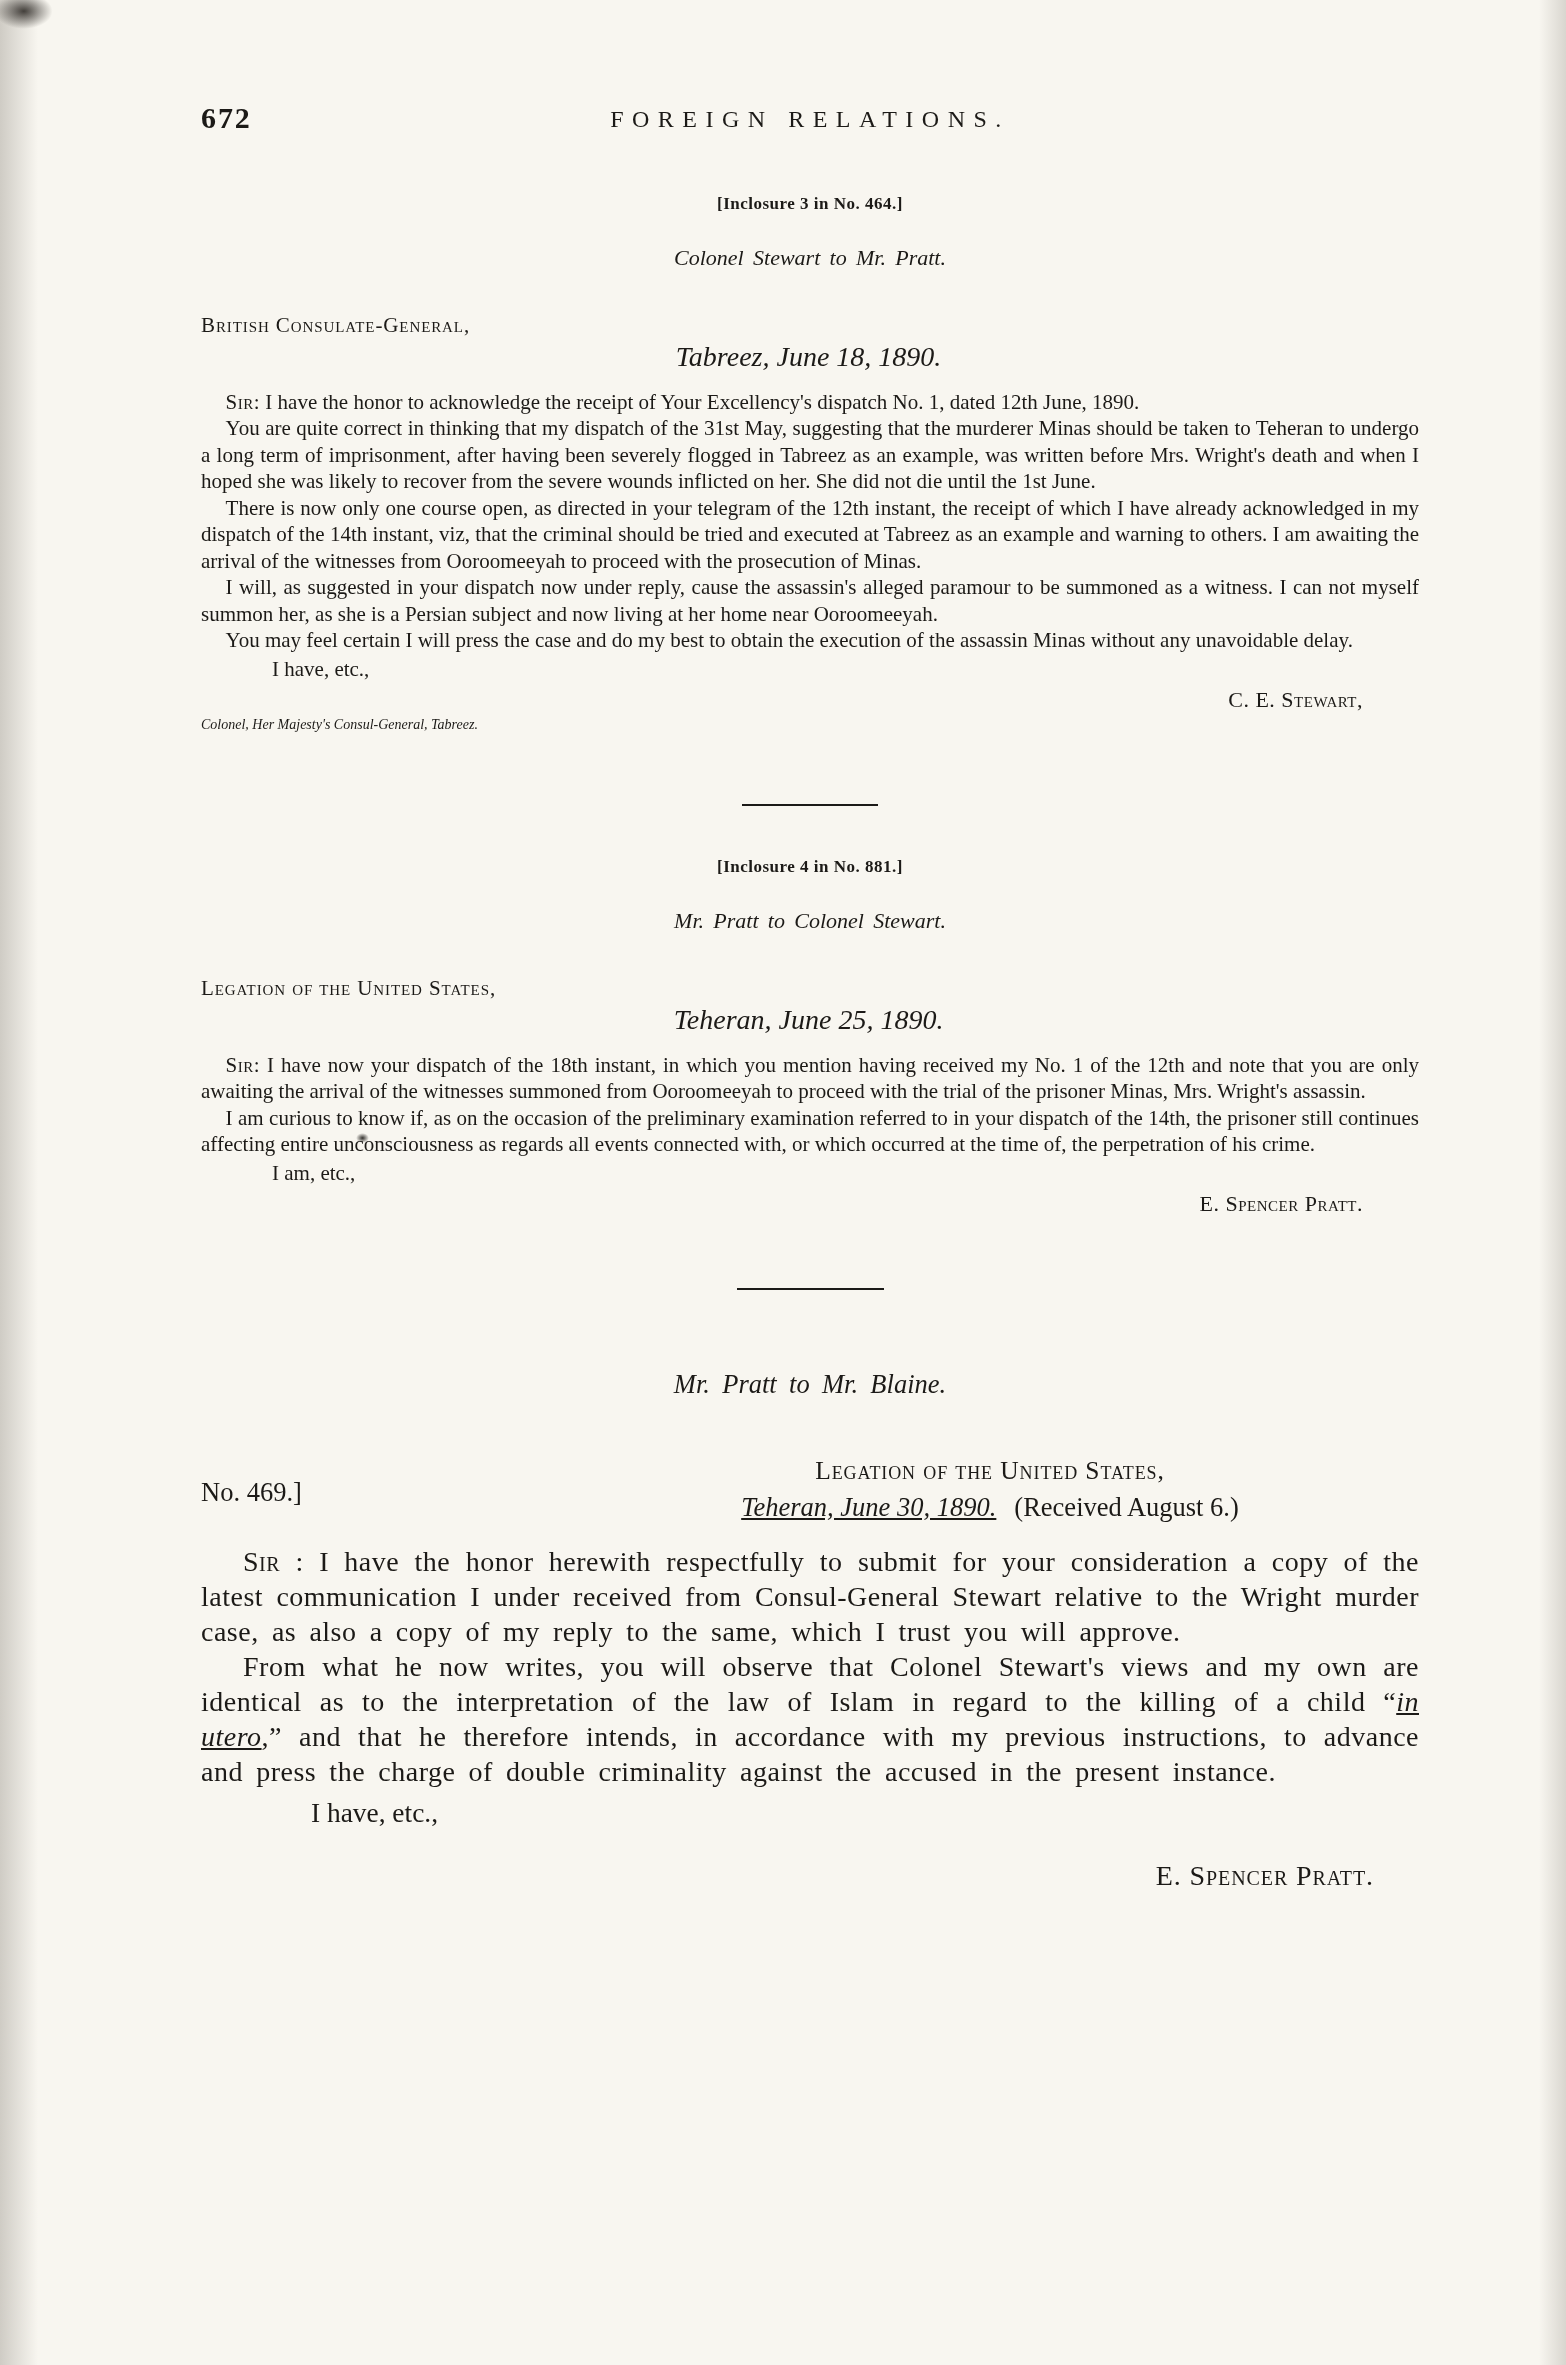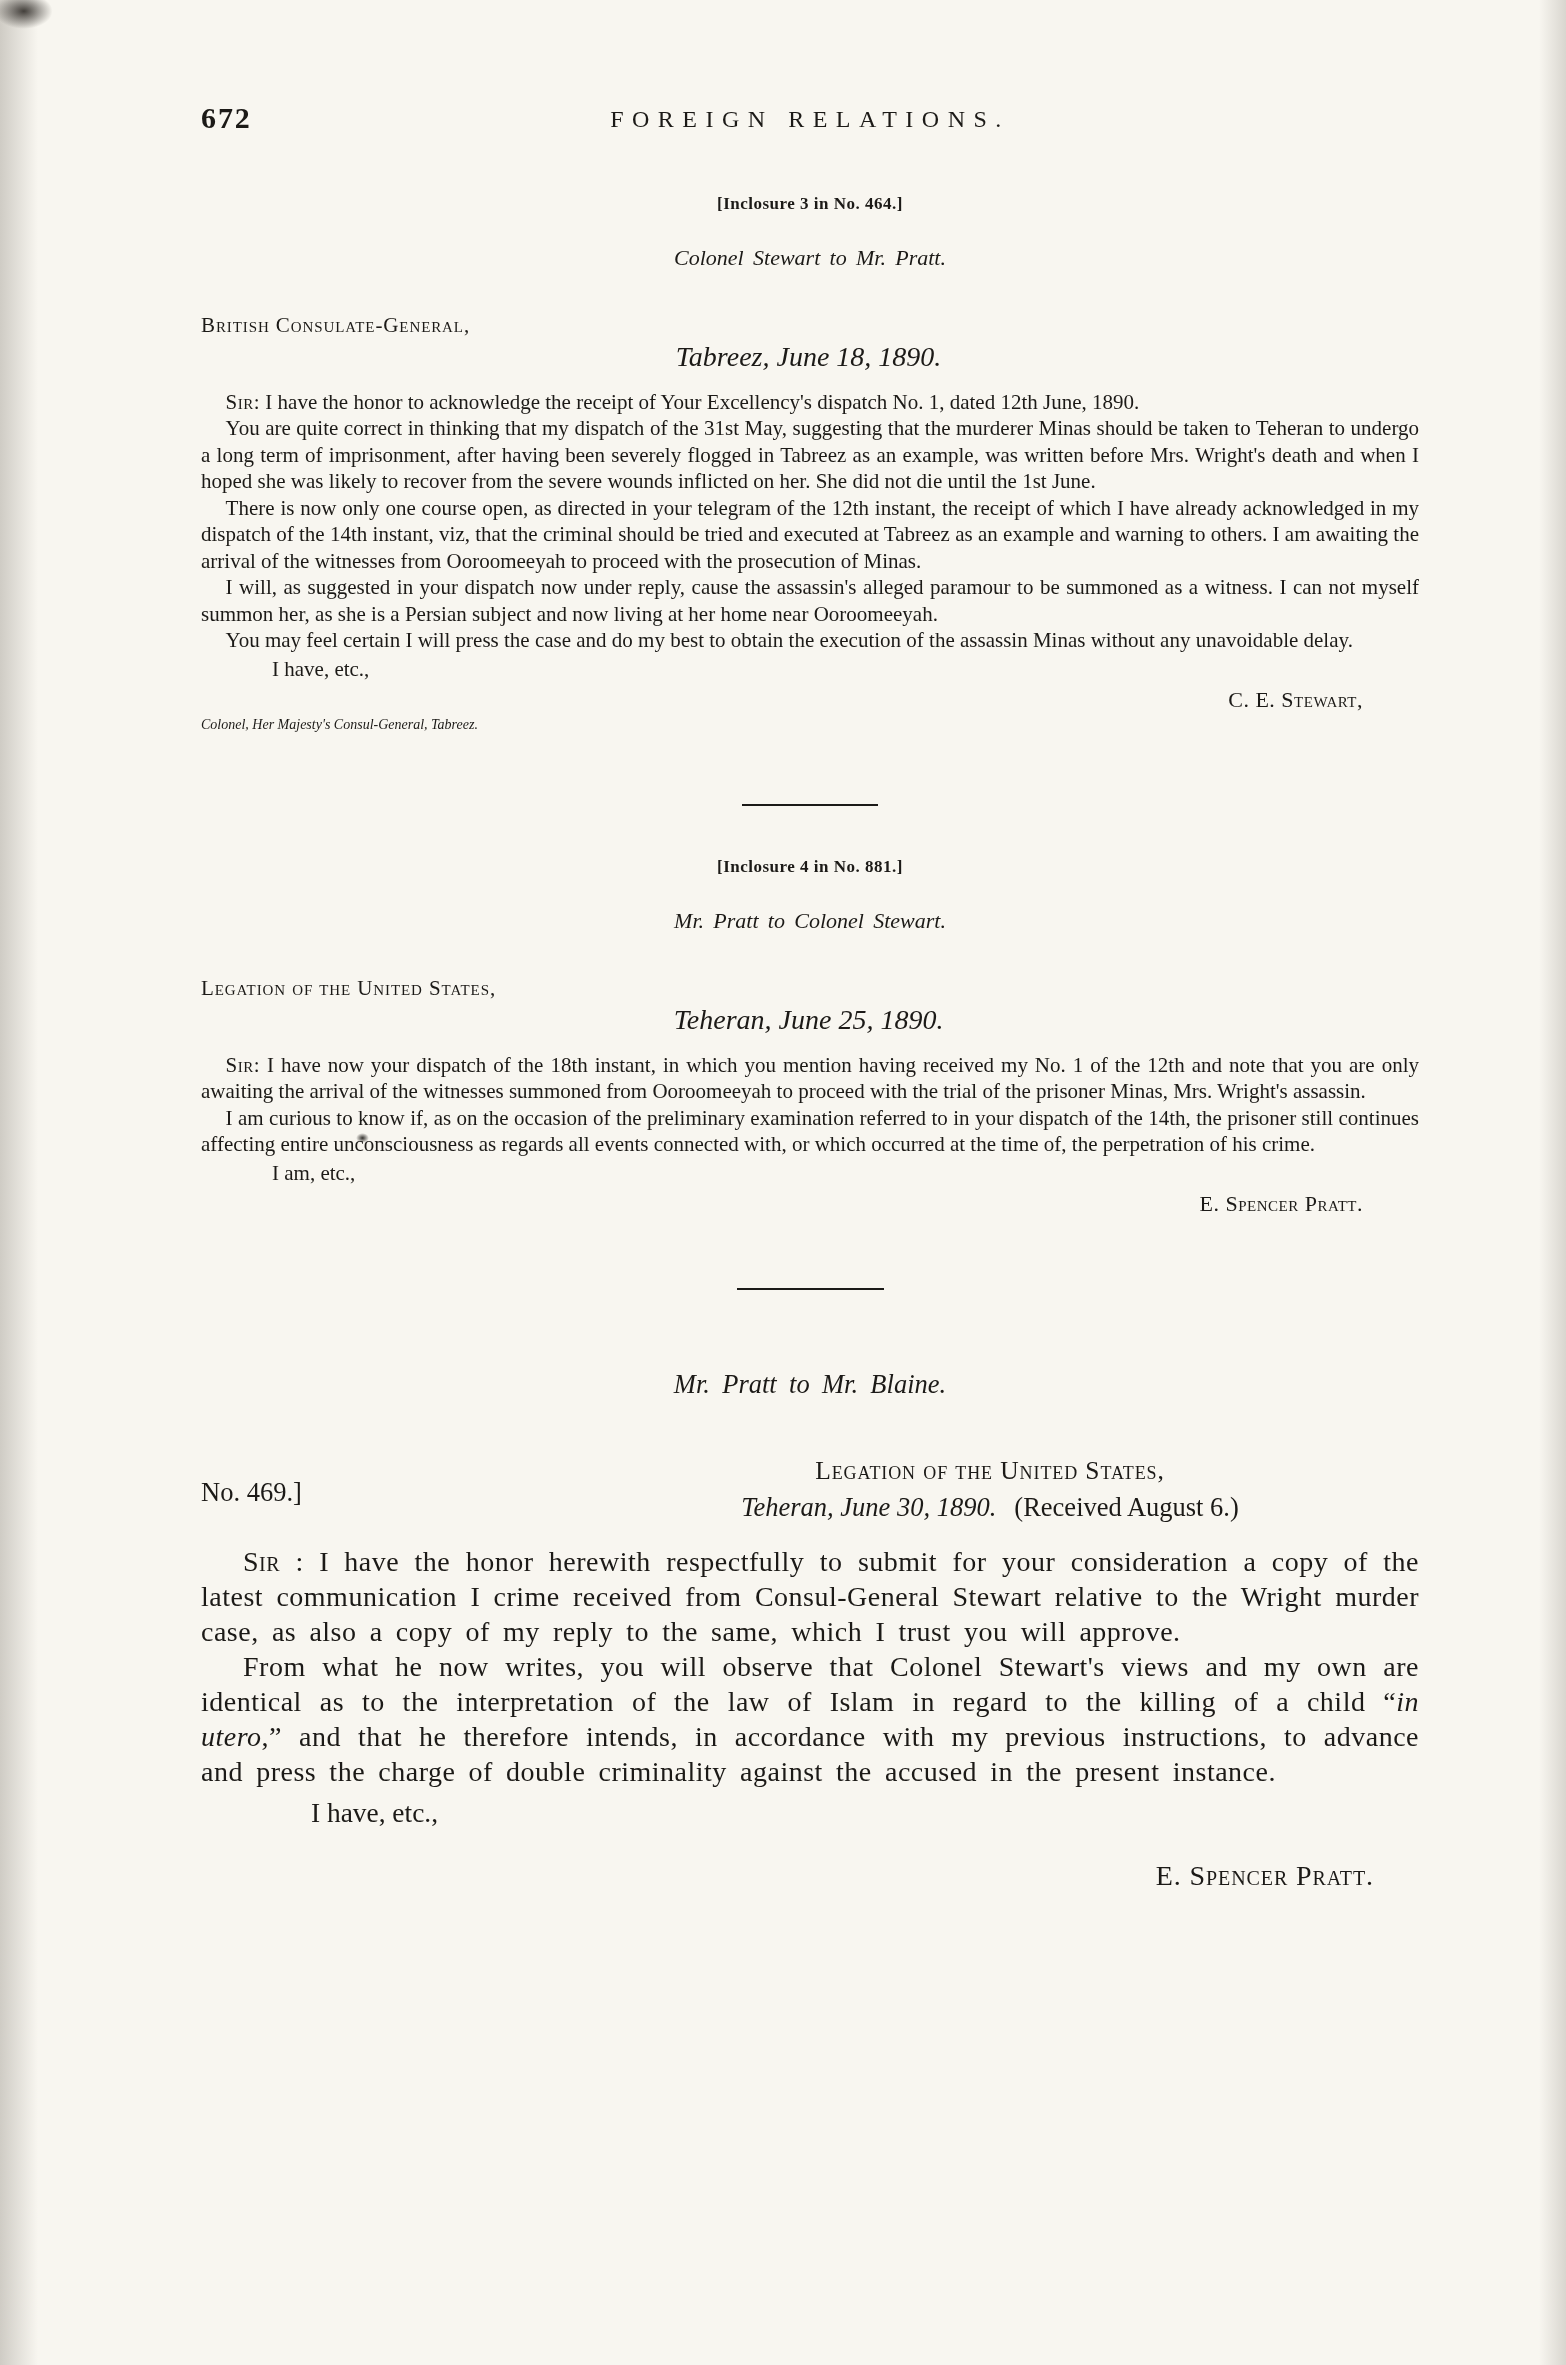--- a/index.html
+++ b/index.html
@@ -25,21 +25,21 @@
   .ink-speck{position:absolute;left:356px;top:1133px;width:13.2px;height:10.4px;border-radius:50%;
     background:radial-gradient(ellipse, rgba(30,28,25,.9), rgba(30,28,25,0) 70%);}
 
   .column{position:relative;margin-left:201px;width:1218px;padding-top:100px;}
 
   .header-row{position:relative;height:43px;}
   .page-number{position:absolute;left:0;top:0.9px;font-size:30px;font-weight:700;letter-spacing:1.9px;}
   .running-head{text-align:center;font-size:24px;letter-spacing:8.5px;padding-top:5.7px;}
 
   .sc{font-variant:small-caps;}
-  .it{font-style:italic;}
+  .it{font-style:italic;text-decoration:underline;}
 
   .caption{margin-top:51px;text-align:center;font-weight:700;font-size:17px;letter-spacing:0.5px;}
   .letter-heading{margin-top:31px;text-align:center;font-style:italic;font-size:22px;word-spacing:3.8px;}
 
   .office-line{margin-top:42px;font-size:21px;padding-right:52px;letter-spacing:0.9px;}
   .date-line{margin-top:2.8px;text-align:center;font-style:italic;font-size:28px;padding-right:2.8px;}
 
   .body-sm{font-size:21px;line-height:26.5px;text-align:justify;}
   .body-sm p{margin:0;text-indent:24.6px;}
   .body-sm p.first{margin-top:16px;}
@@ -147,21 +147,21 @@
           </div>
           <div class="date-line-lg">
             <span class="it">Teheran, June 30, 1890.</span><span class="received">(Received August 6.)</span>
           </div>
         </div>
       </div>
 
       <div class="body-lg">
         <p>
           <span class="sc sal">Sir :</span>
-          <span>I have the honor herewith respectfully to submit for your consideration a copy of the latest communication I crime received from Consul-General Stewart relative to the Wright murder case, as also a copy of my reply to the same, which I trust you will approve.</span>
+          <span>I have the honor herewith respectfully to submit for your consideration a copy of the latest communication I under received from Consul-General Stewart relative to the Wright murder case, as also a copy of my reply to the same, which I trust you will approve.</span>
         </p>
         <p>
           <span>From what he now writes, you will observe that Colonel Stewart's views and my own are identical as to the interpretation of the law of Islam in regard to the killing of a child “</span><span class="it">in utero</span><span>,” and that he therefore intends, in accordance with my previous instructions, to advance and press the charge of double criminality against the accused in the present instance.</span>
         </p>
       </div>
 
       <div class="closing-lg">I have, etc.,</div>
       <div class="signature-lg">
         <span class="sc">E. Spencer Pratt.</span>
       </div>

